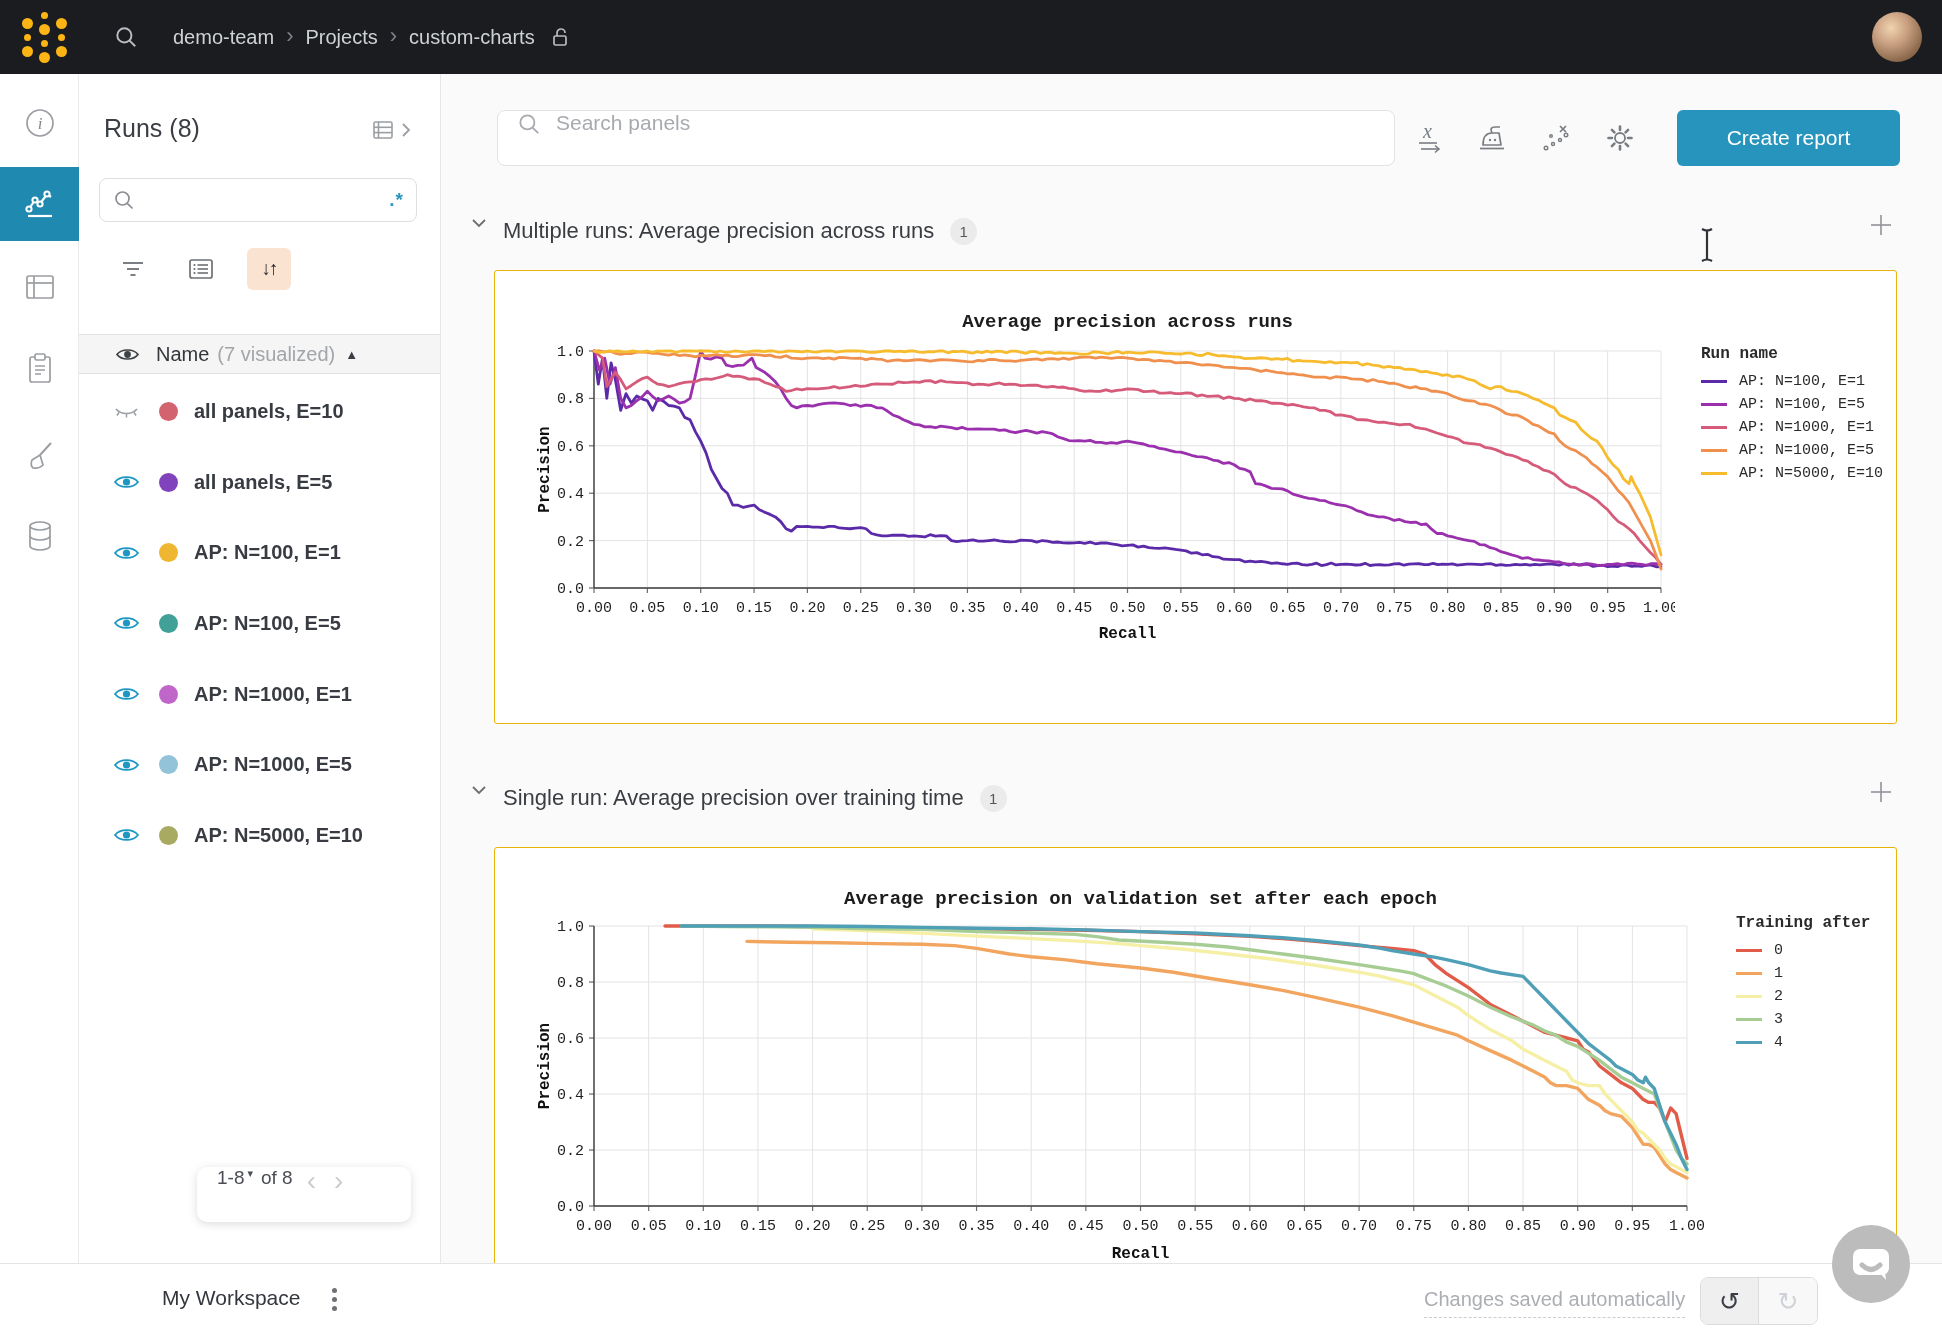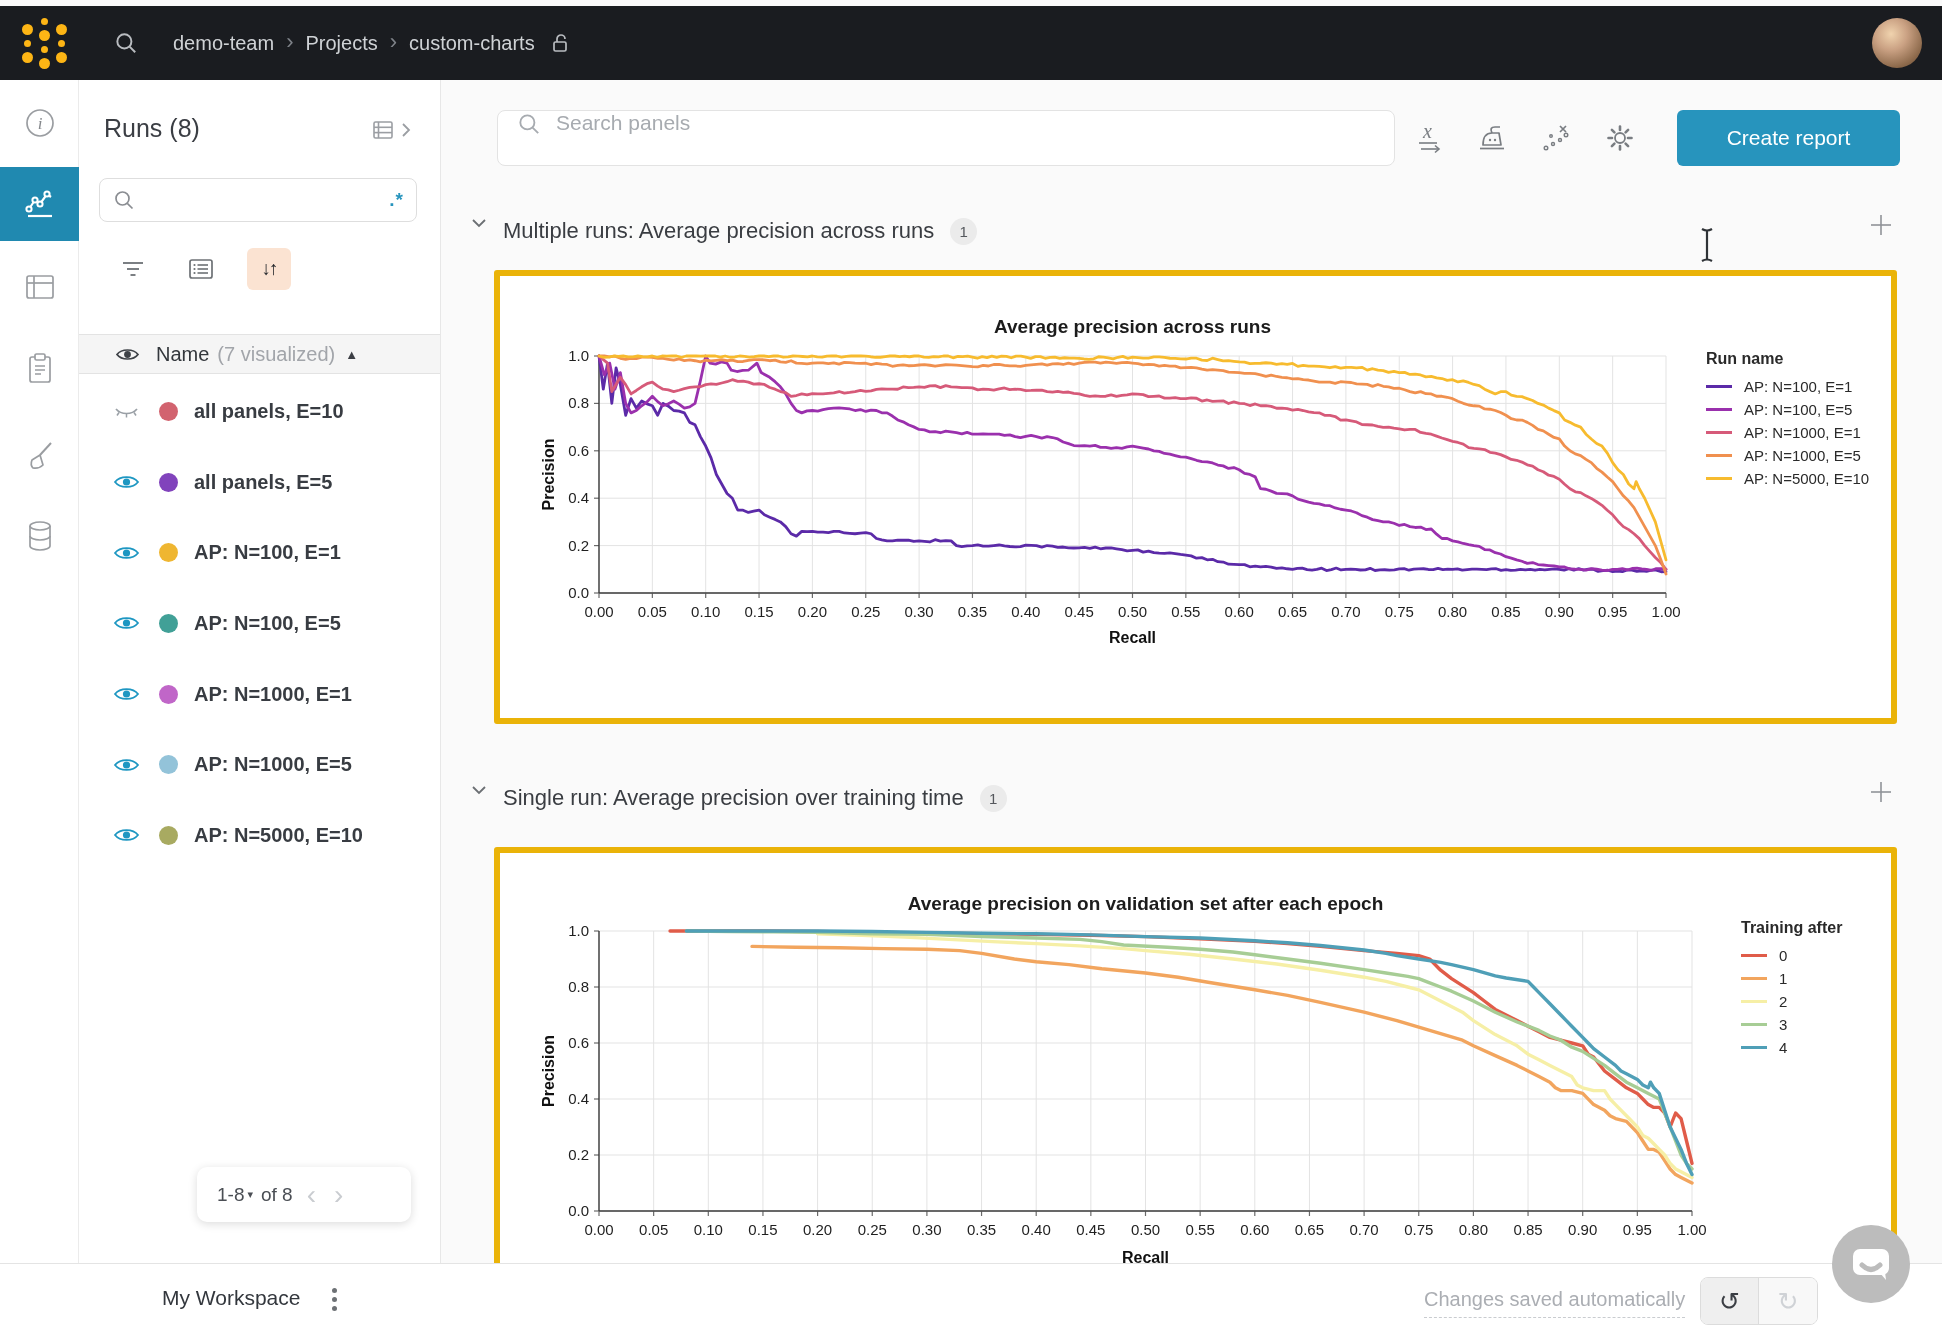--- a/index.html
+++ b/index.html
@@ -1,21 +1,21 @@
 <!DOCTYPE html>
 <html style="--navbar: #1a1c20; --gold: #fdb515; --accent: #2794bd; --rail-active: #2089b0; --peach: #fbe3d2;"><head>
 <meta charset="utf-8">
 <style>
   * { margin:0; padding:0; box-sizing:border-box; }
   html,body { width:1942px; height:1334px; overflow:hidden; }
   body { font-family:"Liberation Sans", sans-serif; background:#fafafa; }
   .app { position:relative; width:1942px; height:1334px; overflow:hidden; background:#fafafa; }
 
   
-  .topnav { position:absolute; left:0; top:6px; width:1942px; height:74px; background:var(--navbar,#1a1c20); display:flex; align-items:center; z-index:30; }
+  .topnav { position:absolute; left:0; top:0; width:1942px; height:74px; background:var(--navbar,#1a1c20); display:flex; align-items:center; z-index:30; }
   .logo { margin-left:22px; display:flex; gap:6px; align-items:center; cursor:pointer; }
   .logo .col { display:flex; flex-direction:column; gap:5px; align-items:center; }
   .logo i { display:block; border-radius:50%; background:var(--gold,#fdb515); }
   .logo .b { width:11px; height:11px; } .logo .s { width:7px; height:7px; }
   .nav-search { margin-left:46px; display:flex; align-items:center; }
   .crumbs { margin-left:34px; display:flex; align-items:center; gap:12px; font-size:20px; color:#cfd2d5; }
   .crumbs a { color:#cfd2d5; text-decoration:none; cursor:pointer; }
   .crumb-sep { color:#7e8288; font-size:22px; line-height:1; margin-top:-3px; }
   .lock { margin-left:4px; display:flex; }
   .avatar { position:absolute; right:20px; top:12px; width:50px; height:50px; border-radius:50%;
@@ -40,39 +40,39 @@
   .name-header { position:absolute; left:0; top:260px; width:361px; height:40px; background:#f5f5f5; border-top:1px solid #e3e3e3; border-bottom:1px solid #e3e3e3; display:flex; align-items:center; cursor:pointer; }
   .name-header .hdr-eye { margin-left:36px; display:flex; }
   .name-header .hdr-label { margin-left:16px; font-size:20px; color:#33373c; }
   .name-header .hdr-note { margin-left:8px; font-size:20px; color:#a2a5aa; }
   .name-header .hdr-sort { margin-left:10px; font-size:13px; color:#3b3e44; }
   #runs-rows { position:absolute; left:0; top:302px; width:361px;font-weight:bold; }
   .run-row { position:relative; height:70.7px; display:flex; align-items:center; cursor:pointer; }
   .eye-btn { width:34px; margin-left:30px; display:flex; justify-content:center; cursor:pointer; }
   .run-dot { width:19px; height:19px; border-radius:50%; margin-left:16px; flex:none; }
   .run-label { margin-left:16px; font-size:20px; color:#383c42; white-space:nowrap; }
-  .pager { position:absolute; left:118px; top:1093px; width:214px; height:55px; background:#fff; border-radius:10px; box-shadow:0 2px 10px rgba(0,0,0,.14); display:flex; align-items:center; }
+  .pager { position:absolute; left:118px; top:1093px; width:214px; height:55px; background:#fff; border-radius:10px; box-shadow:0 2px 10px rgba(0,0,0,.14); display:flex; align-items:flex-start; }
   .pager-range { margin-left:20px; font-size:19px; color:#4a4e54; cursor:pointer; }
   .pager-caret { font-size:11px; color:#4a4e54; margin-left:3px; }
   .pager-of { margin-left:8px; font-size:19px; color:#4a4e54; }
   .pager-nav { margin-left:14px; display:flex; gap:18px; color:#c9ccd0; }
 
   
   .main { position:absolute; left:441px; top:74px; width:1501px; height:1189px; background:#fafafa; overflow:hidden; }
   .panel-search { position:absolute; left:56px; top:36px; width:898px; height:56px; background:#fff; border:1px solid #e3e3e3; border-radius:8px; display:flex; align-items:flex-start; padding:0 18px; }
   .panel-search input { border:none; outline:none; flex:1; margin-left:14px; font-size:21px; font-family:inherit; color:#3b3e44; background:transparent; }
   .panel-search input::placeholder { color:#a7abb0; }
   .util-icon { position:absolute; top:44px; width:44px; height:40px; display:flex; align-items:center; justify-content:center; color:#797d82; cursor:pointer; }
   .create-report { position:absolute; left:1236px; top:36px; width:223px; height:56px; background:var(--accent,#2794bd); color:#fff; font-size:21px; border:none; border-radius:6px; cursor:pointer; font-family:inherit; }
   .section-hdr { position:absolute; left:30px; display:flex; align-items:flex-start; gap:16px; }
   .sec-chev { display:flex; cursor:pointer; }
   .sec-title { font-size:22px; color:#3a3d42; }
   .sec-badge { width:27px; height:27px; border-radius:50%; background:#ebebeb; color:#55585d; font-size:15px; display:flex; align-items:center; justify-content:center; }
   .sec-add { position:absolute; top:0; display:flex; cursor:pointer; }
-  .card { position:absolute; left:53px; width:1403px; background:#fff; border:6px solid #eab308; border-radius:3px; }
+  .card { position:absolute; left:53px; width:1403px; background:#fff; border:1px solid #eab308; border-radius:3px;font-family:Liberation Mono, monospace; }
   .chart-title { position:absolute; text-align:center; font-size:19px; font-weight:bold; color:#1c1c1c; }
   .legend { position:absolute; font-size:15px; color:#2a2a2a; }
   .legend .lg-title { font-weight:bold; font-size:16px; margin-bottom:10px; }
   .lg-item { display:flex; align-items:center; margin-top:6px; }
   .lg-swatch { width:26px; height:3px; margin-right:12px; flex:none; }
 
   
   .footer { position:absolute; left:0; top:1263px; width:1942px; height:71px; background:#fff; border-top:1px solid #e4e4e4; z-index:20; }
   .ws-label { position:absolute; left:162px; top:22px; font-size:21px; color:#33373d; }
   .kebab { position:absolute; left:328px; top:20px; display:flex; flex-direction:column; gap:4px; cursor:pointer; padding:4px; }

